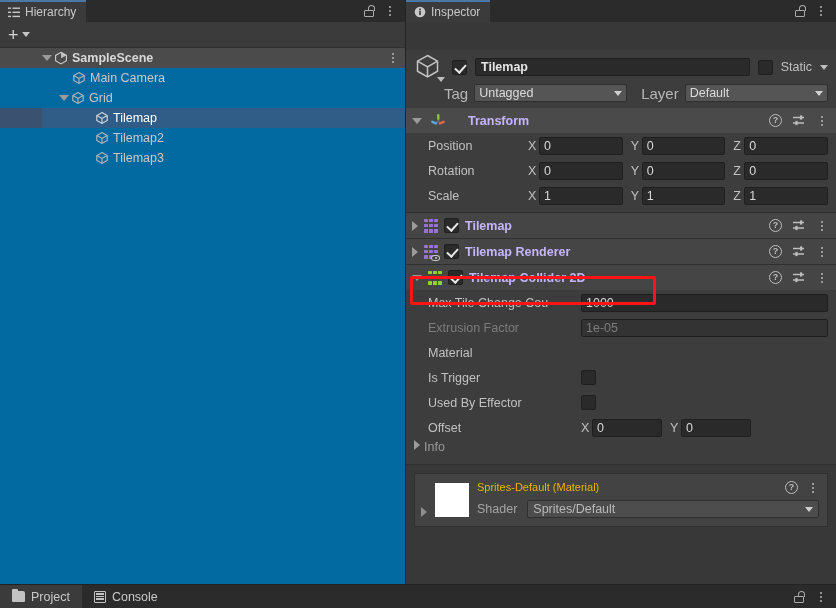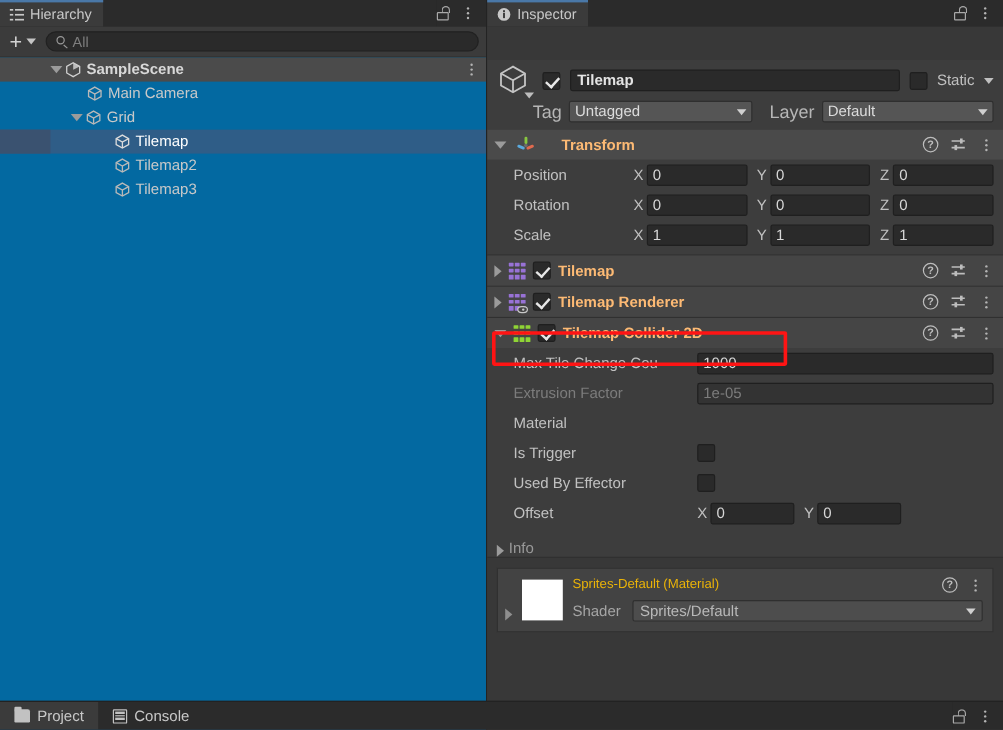--- a/index.html
+++ b/index.html
@@ -128,21 +128,21 @@
   .comp { background:#3d3d3d; border-bottom:1px solid #303030; }
   .comp-head {
     height:25px; display:flex; align-items:center; gap:6px; padding:0 8px 0 6px;
     background:#4a4a4a; position:relative;
   }
   .comp.dark .comp-head { background:#454545; }
   .comp-tri { width:0;height:0;border-left:5px solid transparent;border-right:5px solid transparent;
     border-top:6px solid #9b9b9b; flex:0 0 auto; }
   .comp-tri.closed { border-top:5px solid transparent;border-bottom:5px solid transparent;
     border-left:6px solid #9b9b9b; border-right:none; width:0;height:0; }
-  .comp-title { font-weight:bold; color:#fdba74; font-size:12.5px; white-space:nowrap; }
+  .comp-title { font-weight:bold; color:#c4b5fd; font-size:12.5px; white-space:nowrap; }
   .comp-actions { margin-left:auto; display:flex; align-items:center; gap:10px; }
   .help-ico { width:13px;height:13px;border:1.4px solid #bdbdbd;border-radius:50%;
     color:#bdbdbd;font-size:9px;font-weight:bold;display:flex;align-items:center;justify-content:center;line-height:1; }
   .preset-ico { width:14px; height:13px; }
 
   
   .tilegrid { width:14px; height:14px; display:grid; grid-template-columns:repeat(3,1fr);
     grid-template-rows:repeat(3,1fr); gap:1.6px; flex:0 0 auto; position:relative; }
   .tilegrid i { display:block; border-radius:0.5px; }
   .tilegrid.purple i { background:#9872d6; }
@@ -172,21 +172,21 @@
   .objfield {
     flex:1; margin-right:4px; height:18px; background:#2a2a2a; border:1px solid #1f1f1f;
     border-radius:2px; display:flex; align-items:center; padding:0 0 0 5px;
     color:#d2d2d2; font-size:12.5px;
   }
   .objfield .pick { margin-left:auto; width:17px;height:16px;display:flex;align-items:center;justify-content:center; }
   .pick-dot { width:11px;height:11px;border:1.3px solid #b6b6b6;border-radius:50%;
     display:flex;align-items:center;justify-content:center; }
   .pick-dot i{width:3px;height:3px;background:#b6b6b6;border-radius:50%;display:block;}
 
-  .info-row { height:24px; display:flex; align-items:flex-end; gap:4px; padding-left:8px; }
+  .info-row { height:24px; display:flex; align-items:flex-start; gap:4px; padding-left:8px; }
   .info-lbl { color:#9a9a9a; font-size:12.5px; }
 
   
   .matblock { margin:8px 8px 0 8px; background:#434343; border:1px solid #303030; }
   .mat-head { display:flex; align-items:flex-start; padding:7px 8px 8px 6px; gap:8px; position:relative; }
   .mat-tri { width:0;height:0;border-top:5px solid transparent;border-bottom:5px solid transparent;
     border-left:6px solid #8e8e8e; margin-top:26px; flex:0 0 auto; }
   .mat-swatch { width:34px; height:34px; background:#ffffff; flex:0 0 auto; margin-top:2px; }
   .mat-right { flex:1; display:flex; flex-direction:column; gap:7px; }
   .mat-title { color:#eab308; font-size:11px; }
@@ -253,27 +253,20 @@
             <i></i>
           </span>
       </div>
     </div>
 
     <div class="h-toolbar">
       <div class="plus-btn">
         <span class="plus-glyph">+</span>
         <span class="caret-dn"></span>
       </div>
-      <div class="search-box">
-        <span class="mag">
-            <i class="c"></i>
-            <i class="h"></i>
-          </span>
-        <span class="search-txt">All</span>
-      </div>
     </div>
 
     <div class="h-list">
 
       <div class="h-row scene">
         <span class="h-indent" style="width:42px"></span>
         <span class="tri"></span>
         <span class="sceneico">
           <svg width="14" height="14" viewBox="0 0 14 14">
             <polygon points="7,1.3 12.4,4.4 12.4,9.8 7,12.9 1.6,9.8 1.6,4.4" fill="none" stroke="#cfcfcf" stroke-width="1.1"></polygon>

